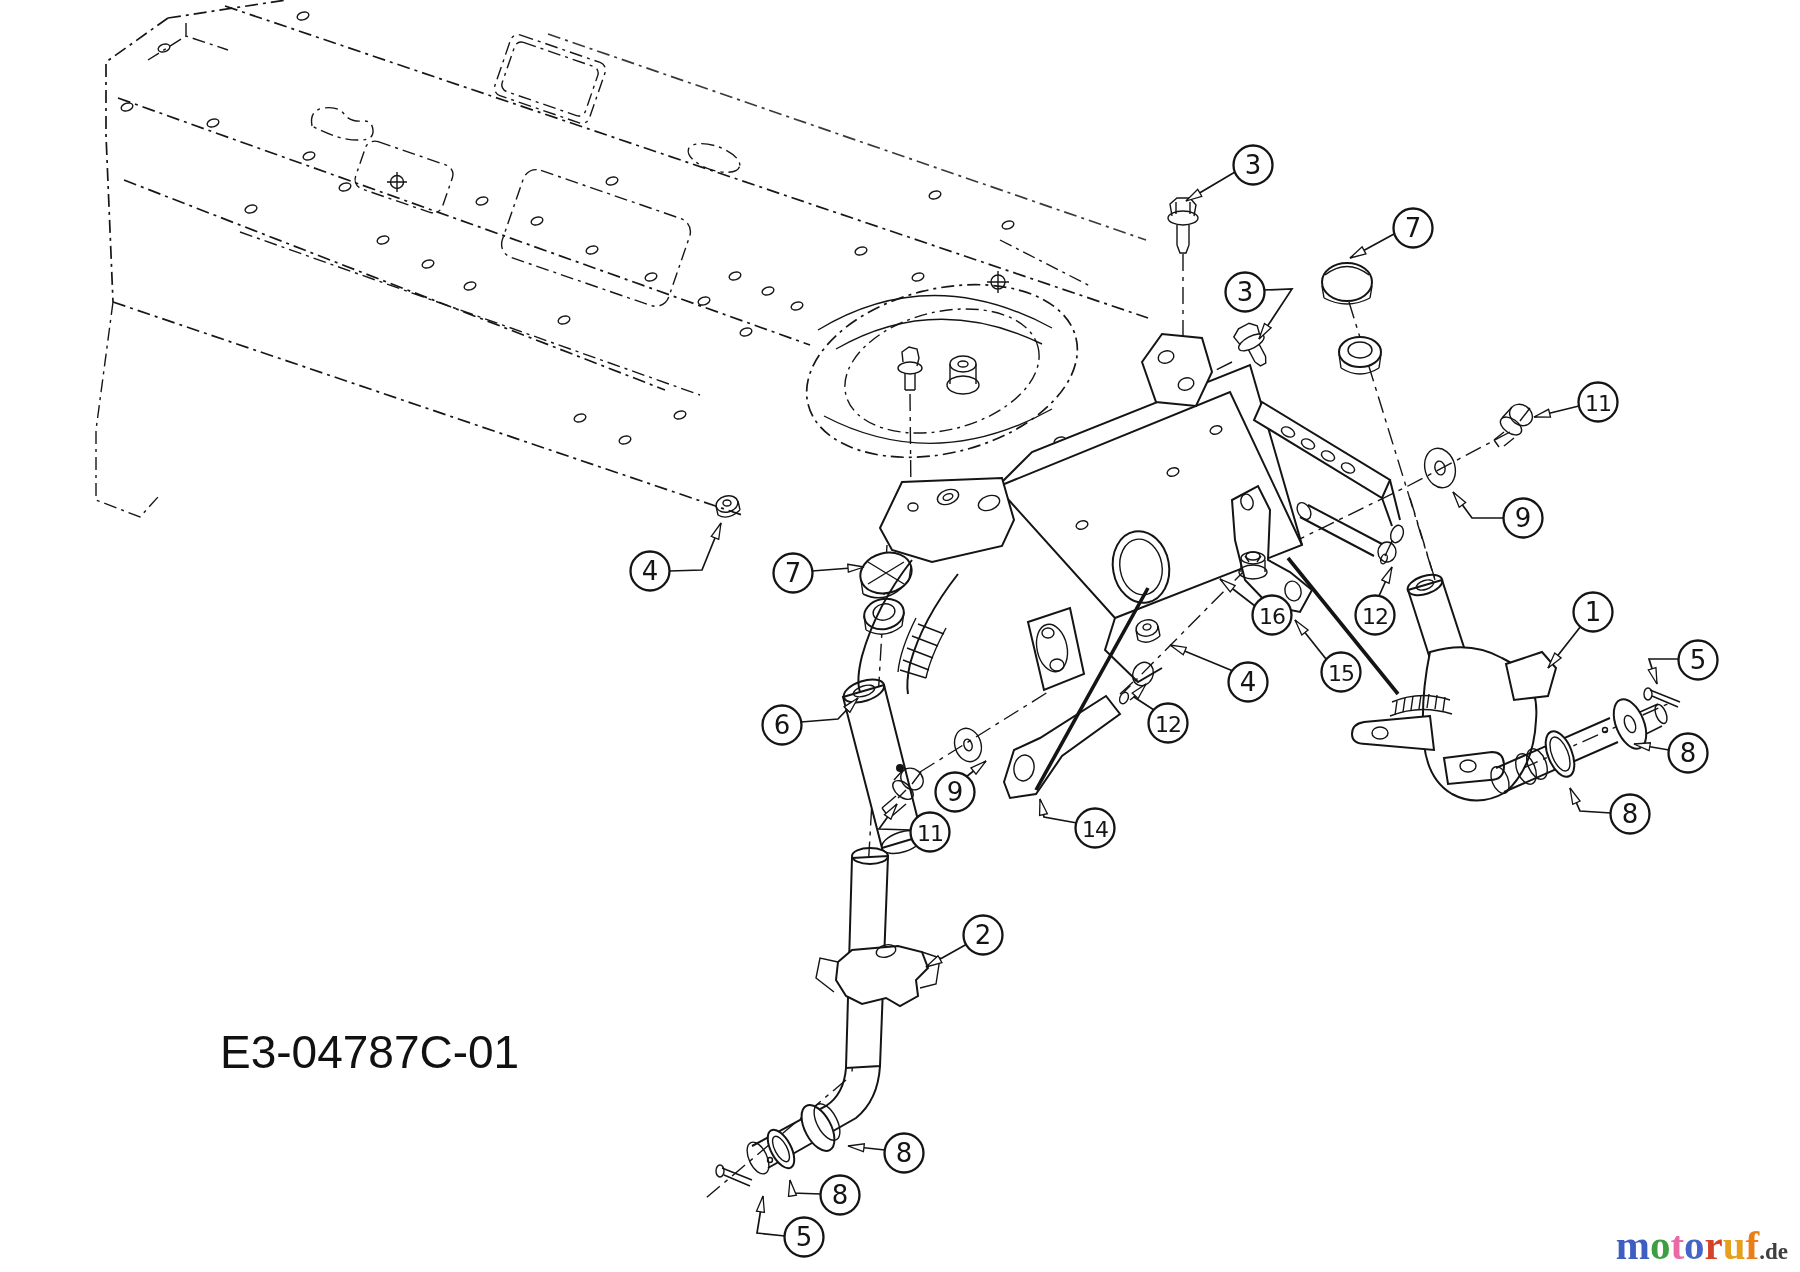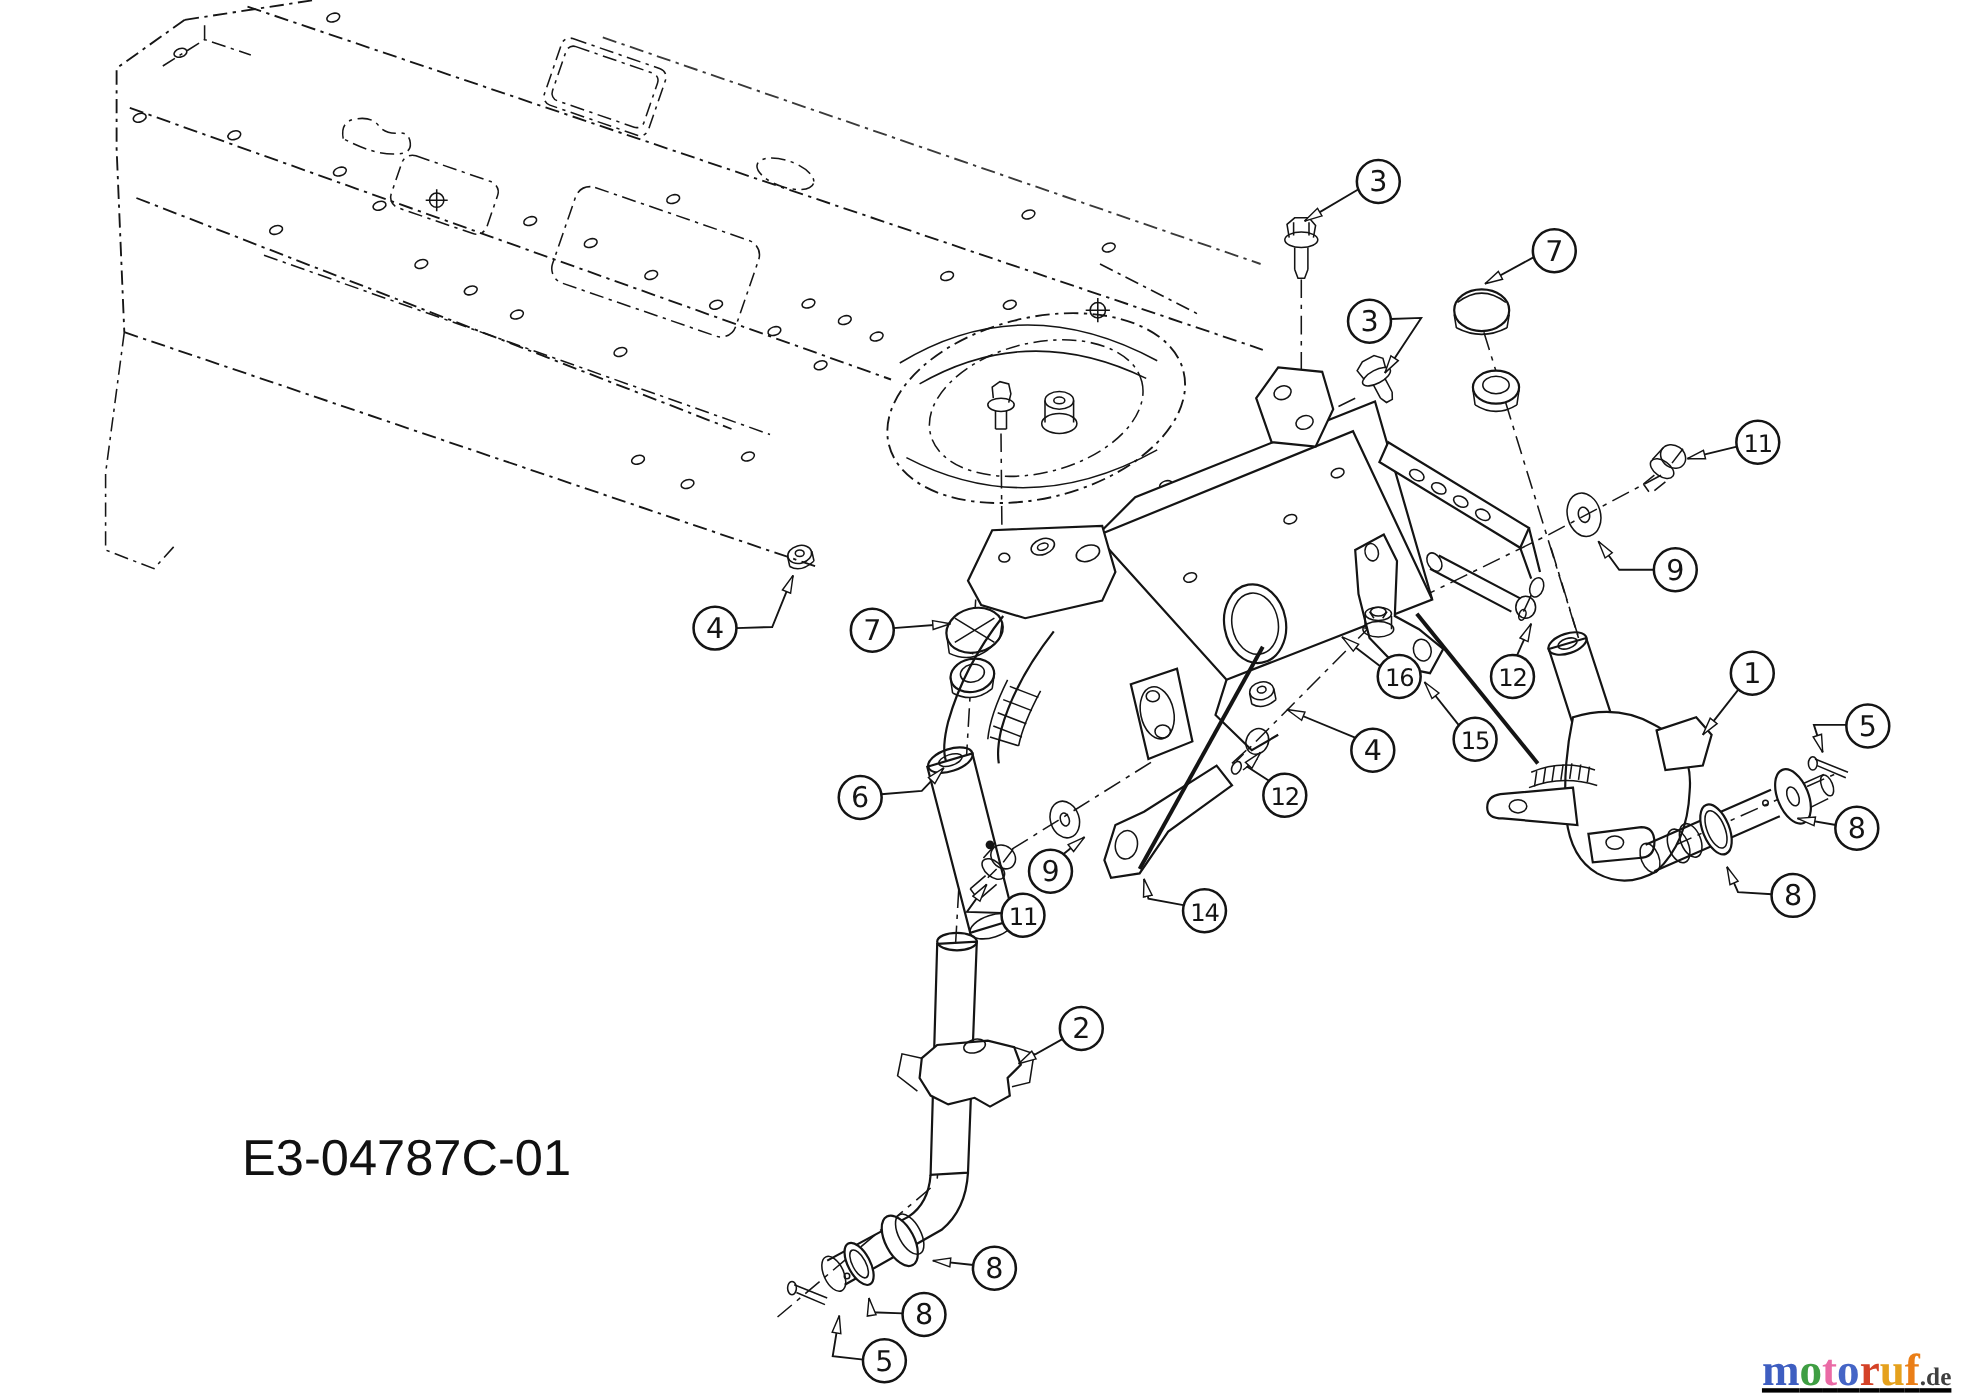--- a/index.html
+++ b/index.html
@@ -12,22 +12,22 @@
   .cl  {fill:none;stroke:#161616;stroke-width:1.4;stroke-dasharray:17 6 4 6;}   
   .s   {fill:none;stroke:#141414;stroke-width:2;}                               
   .sw  {fill:#ffffff;stroke:#141414;stroke-width:2;}                            
   .t   {fill:none;stroke:#141414;stroke-width:1.4;}                             
   .thk {fill:none;stroke:#141414;stroke-width:3.6;}                             
   .leader{fill:none;stroke:#141414;stroke-width:1.7;}
   .balloon{fill:#fff;stroke:#141414;stroke-width:2.3;}
   .balloon-num{font-family:"DejaVu Sans",sans-serif;font-size:26px;fill:#141414;text-anchor:middle;}
   .balloon-num.two{font-size:22px;letter-spacing:-1px;}
   .part-code{font-family:"Liberation Sans",sans-serif;font-size:46px;fill:#111;}
-  .logo{position:absolute;right:26px;bottom:6px;font-family:"Liberation Serif",serif;
-        font-weight:bold;font-size:41px;line-height:1;text-decoration:underline;}
+  .logo{position:absolute;right:12px;bottom:6px;font-family:"Liberation Serif",serif;
+        font-weight:bold;font-size:41px;line-height:1;}
   .logo .word span{display:inline;}
   .logo .suffix{font-size:23px;font-weight:bold;}
 </style>
 </head>
 <body>
 
 <div class="stage">
 <svg id="art" width="1800" height="1272" viewBox="0 0 1800 1272">
   <defs>
     <marker id="arrow" markerWidth="20" markerHeight="12" refX="17" refY="5.5" orient="auto" markerUnits="userSpaceOnUse">

